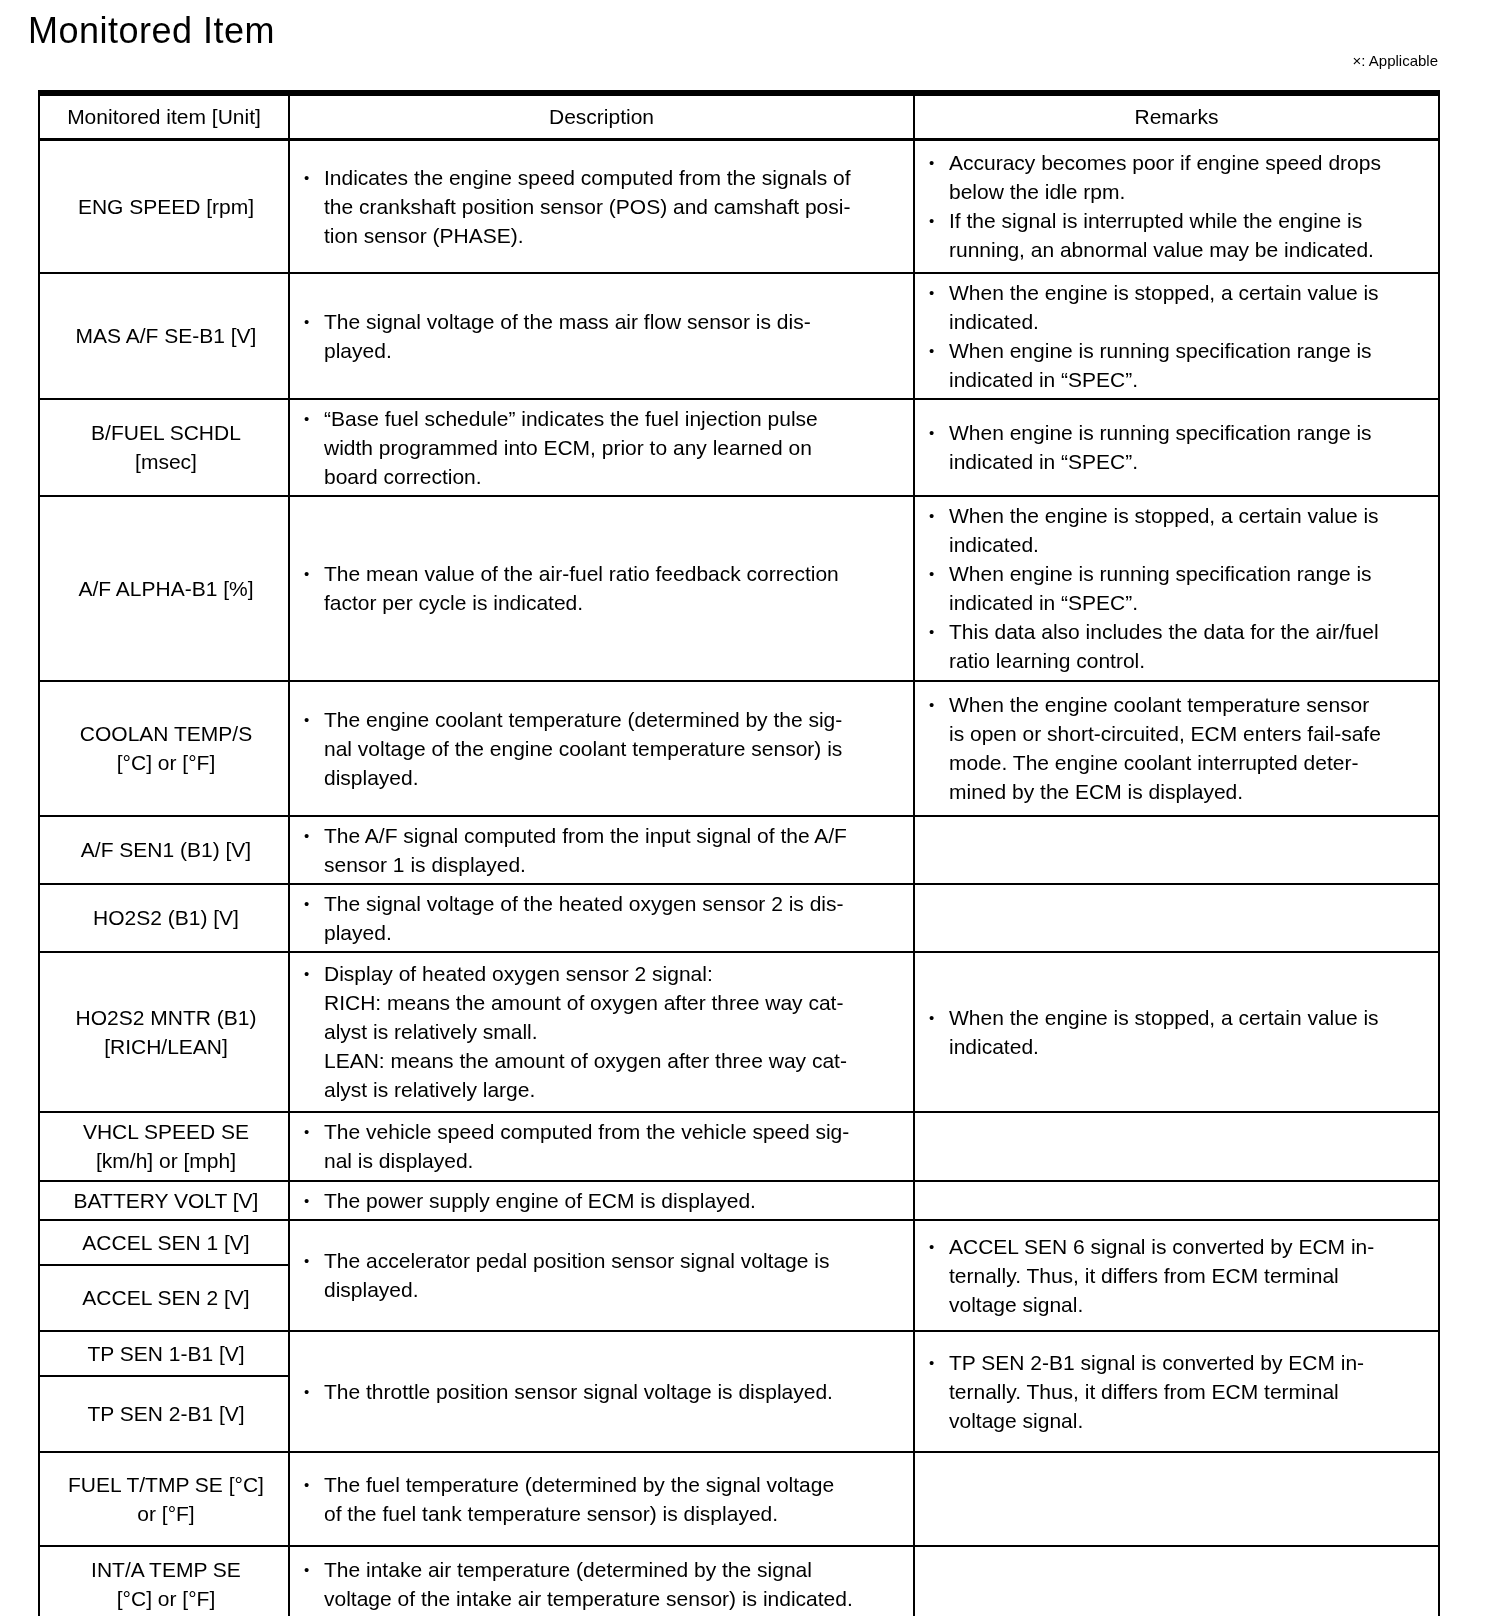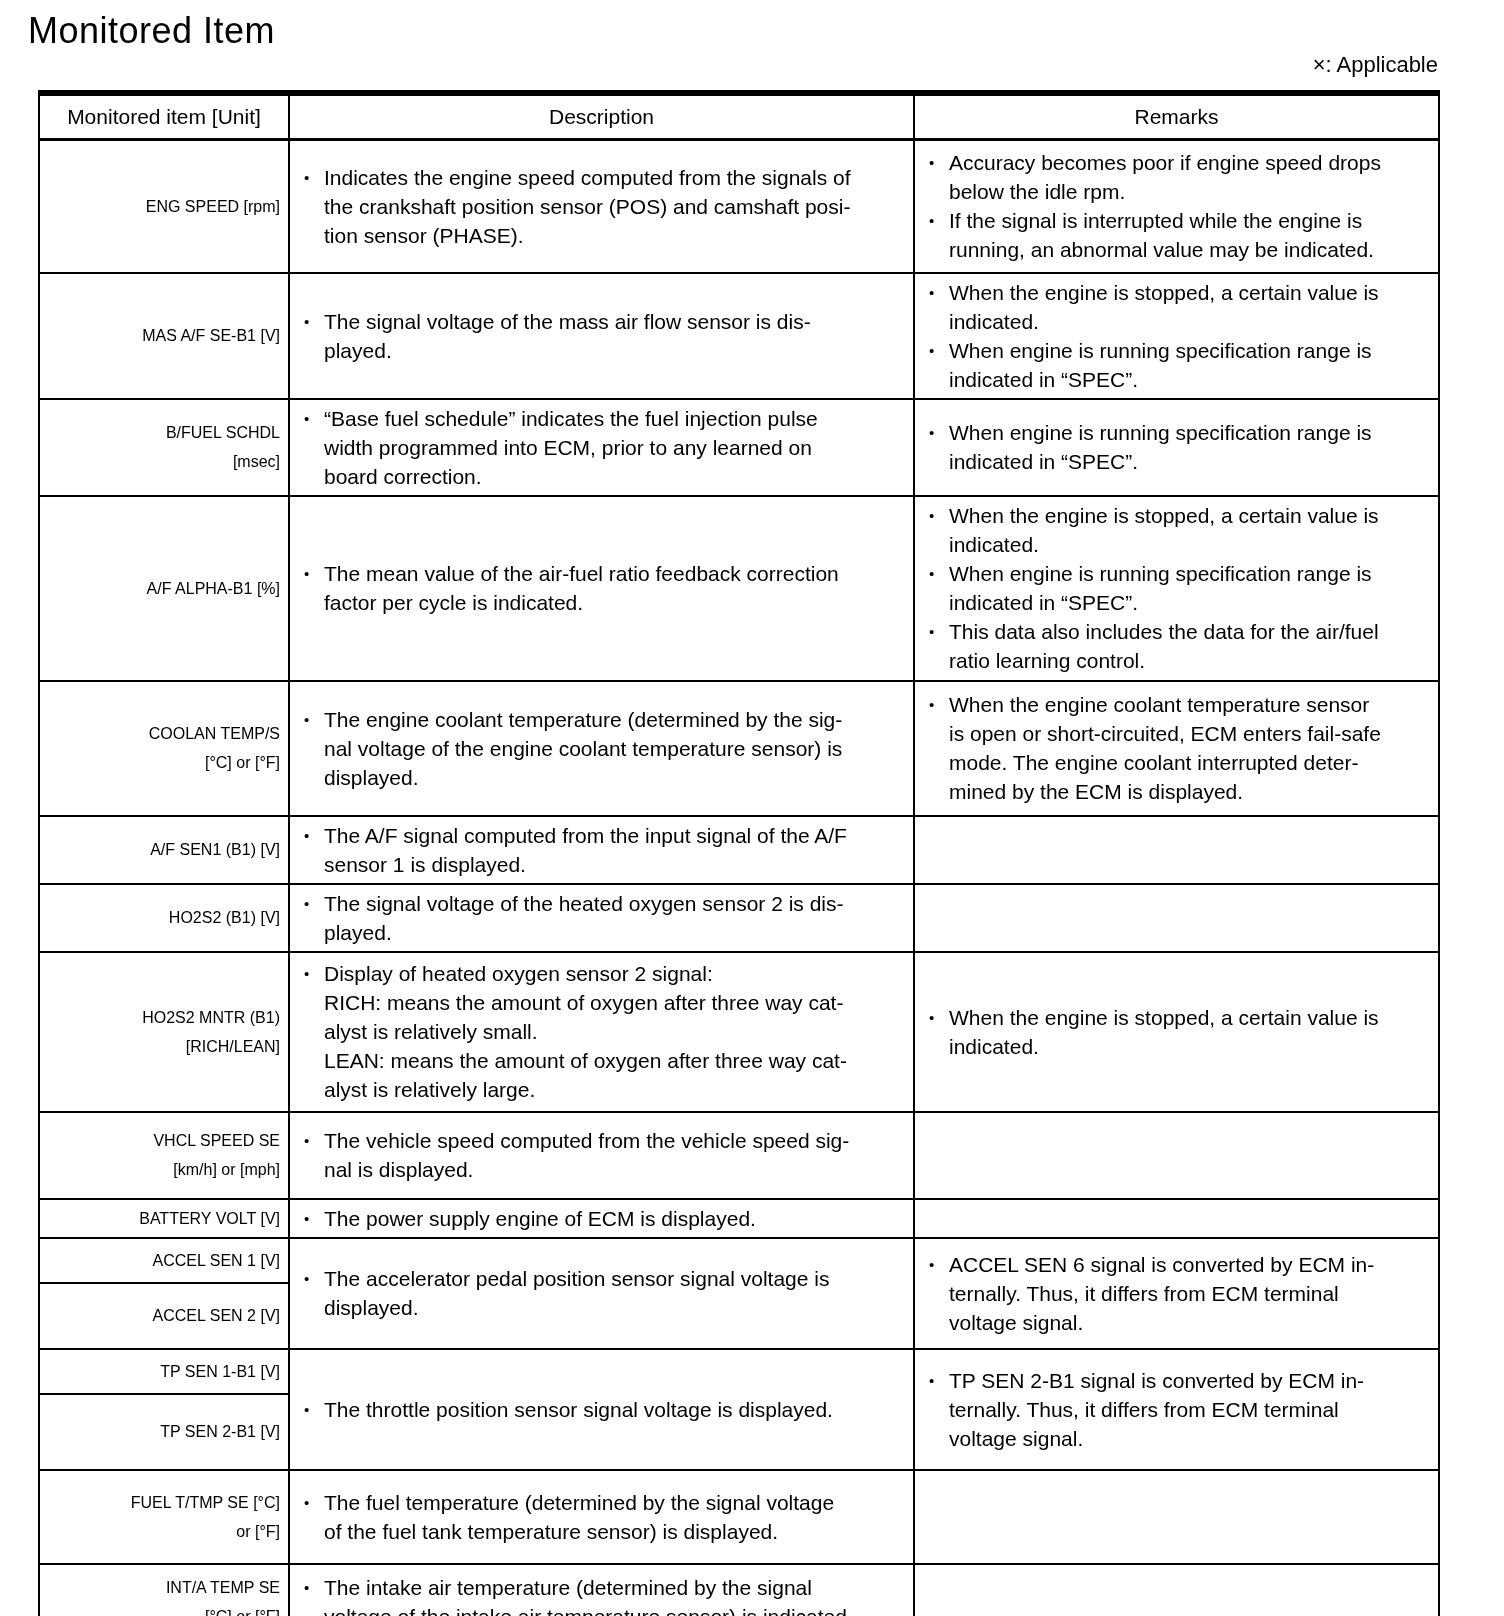--- a/index.html
+++ b/index.html
@@ -9,38 +9,38 @@
     color:#000;
     -webkit-font-smoothing:none;
   }
   .page { position:relative; width:1504px; height:1616px; background:#fff; overflow:hidden; }
   .title {
     position:absolute; left:28px; top:10px;
     font-size:36px; font-weight:normal; letter-spacing:0.5px;
   }
   .note {
     position:absolute; right:66px; top:52px;
-    font-size:22px;
+    font-size:15px;
   }
   .tablewrap { position:absolute; left:38px; top:90px; width:1400px; }
   table {
     border-collapse:collapse; table-layout:fixed; width:1400px;
     border-top:6px solid #000; border-bottom:7px solid #000;
   }
   col.c1 { width:250px; }
   col.c2 { width:625px; }
   col.c3 { width:525px; }
   th, td { border:2px solid #000; vertical-align:middle; padding:0; overflow:hidden; }
   thead th {
     height:38px; font-weight:normal; font-size:21px; text-align:center;
     border-bottom:3px solid #000; padding:2px 4px;
   }
   td.item {
-    font-size:16px; line-height:29px; white-space:pre-line;
-    padding:3px 8px 3px 12px; text-align:right;
+    font-size:21px; line-height:29px; white-space:pre-line;
+    padding:3px 8px 3px 12px; text-align:center;
   }
   td.desc, td.rem { padding:4px 8px 4px 10px; }
   .bullet { display:flex; font-size:21px; line-height:29px; }
   .bullet::before {
     content:"•"; flex:0 0 24px; font-size:15px; line-height:29px;
     padding-left:4px; box-sizing:border-box;
   }
   .bullet .t { white-space:pre-line; flex:1 1 auto; }
 </style>
 </head>
@@ -204,21 +204,21 @@
               </div>
           </td>
           <td class="rem">
             <div class="bullet">
                 <span class="t">When the engine is stopped, a certain value is
 indicated.</span>
               </div>
           </td>
         </tr>
 
-        <tr style="height:87px">
+        <tr style="height:69px">
           <td class="item">VHCL SPEED SE
 [km/h] or [mph]</td>
           <td class="desc">
             <div class="bullet">
                 <span class="t">The vehicle speed computed from the vehicle speed sig-
 nal is displayed.</span>
               </div>
           </td>
           <td class="rem"></td>
         </tr>

